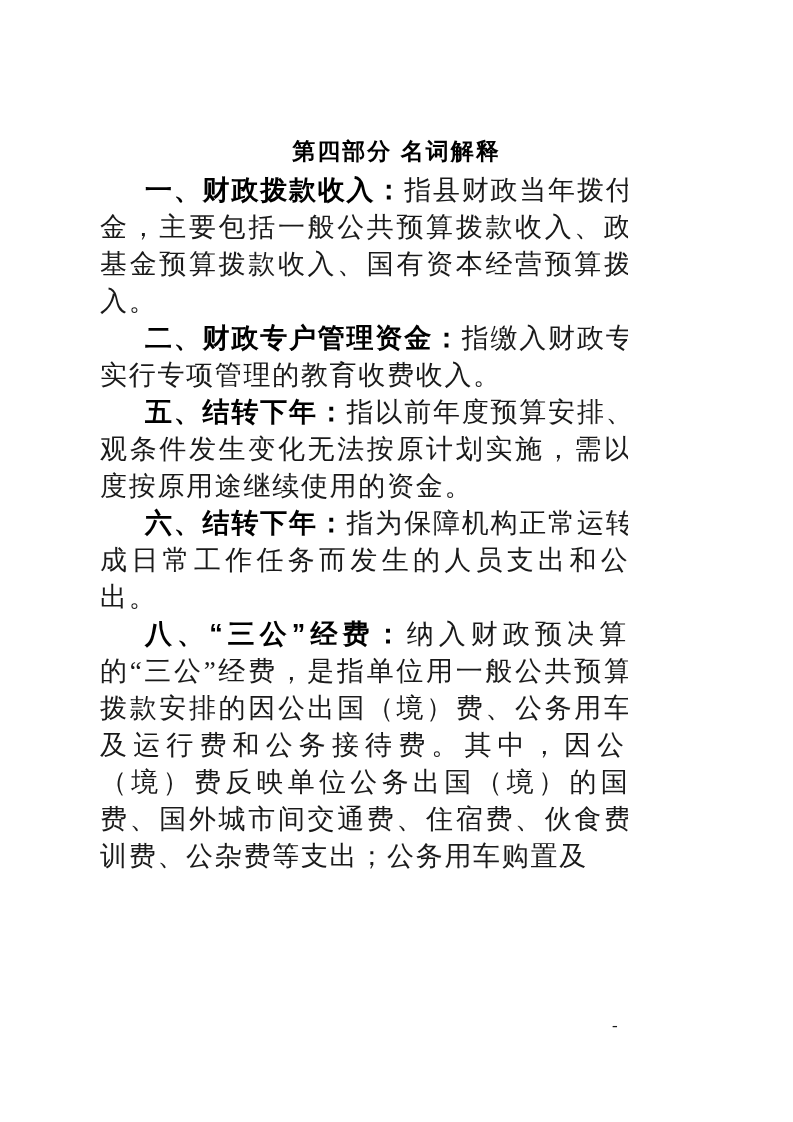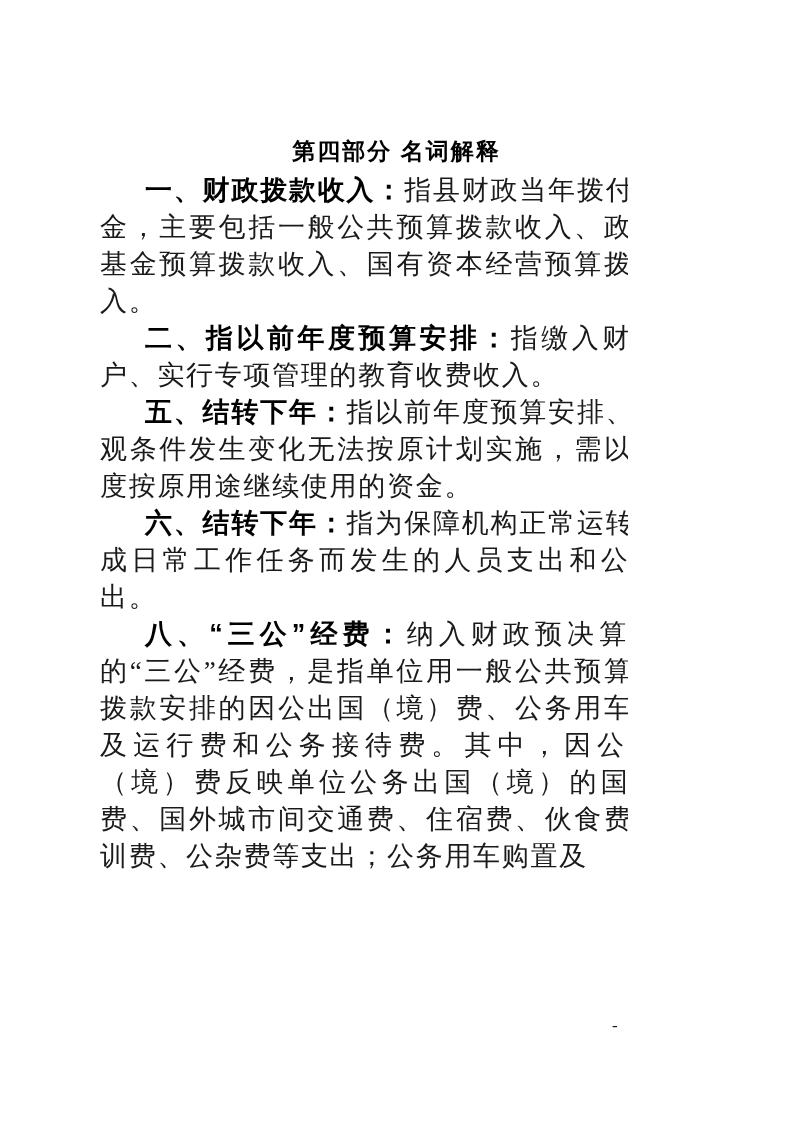--- a/index.html
+++ b/index.html
@@ -67,21 +67,21 @@
 
   <div class="doc-title">第四部分 名词解释</div>
 
   <div class="body-text">
 
     <p class="para">
       <span class="term">一、财政拨款收入：</span><span>指县财政当年拨付的资金，主要包括一般公共预算拨款收入、政府性基金预算拨款收入、国有资本经营预算拨款收入。</span>
     </p>
 
     <p class="para">
-      <span class="term">二、指以前年度预算安排：</span><span>指缴入财政专户、实行专项管理的教育收费收入。</span>
+      <span class="term">二、财政专户管理资金：</span><span>指缴入财政专户、实行专项管理的教育收费收入。</span>
     </p>
 
 
 
     <p class="para">
       <span class="term">五、结转下年：</span><span>指以前年度预算安排、因客观条件发生变化无法按原计划实施，需以后年度按原用途继续使用的资金。</span>
     </p>
 
     <p class="para">
       <span class="term">六、结转下年：</span><span>指为保障机构正常运转、完成日常工作任务而发生的人员支出和公用支出。</span>

